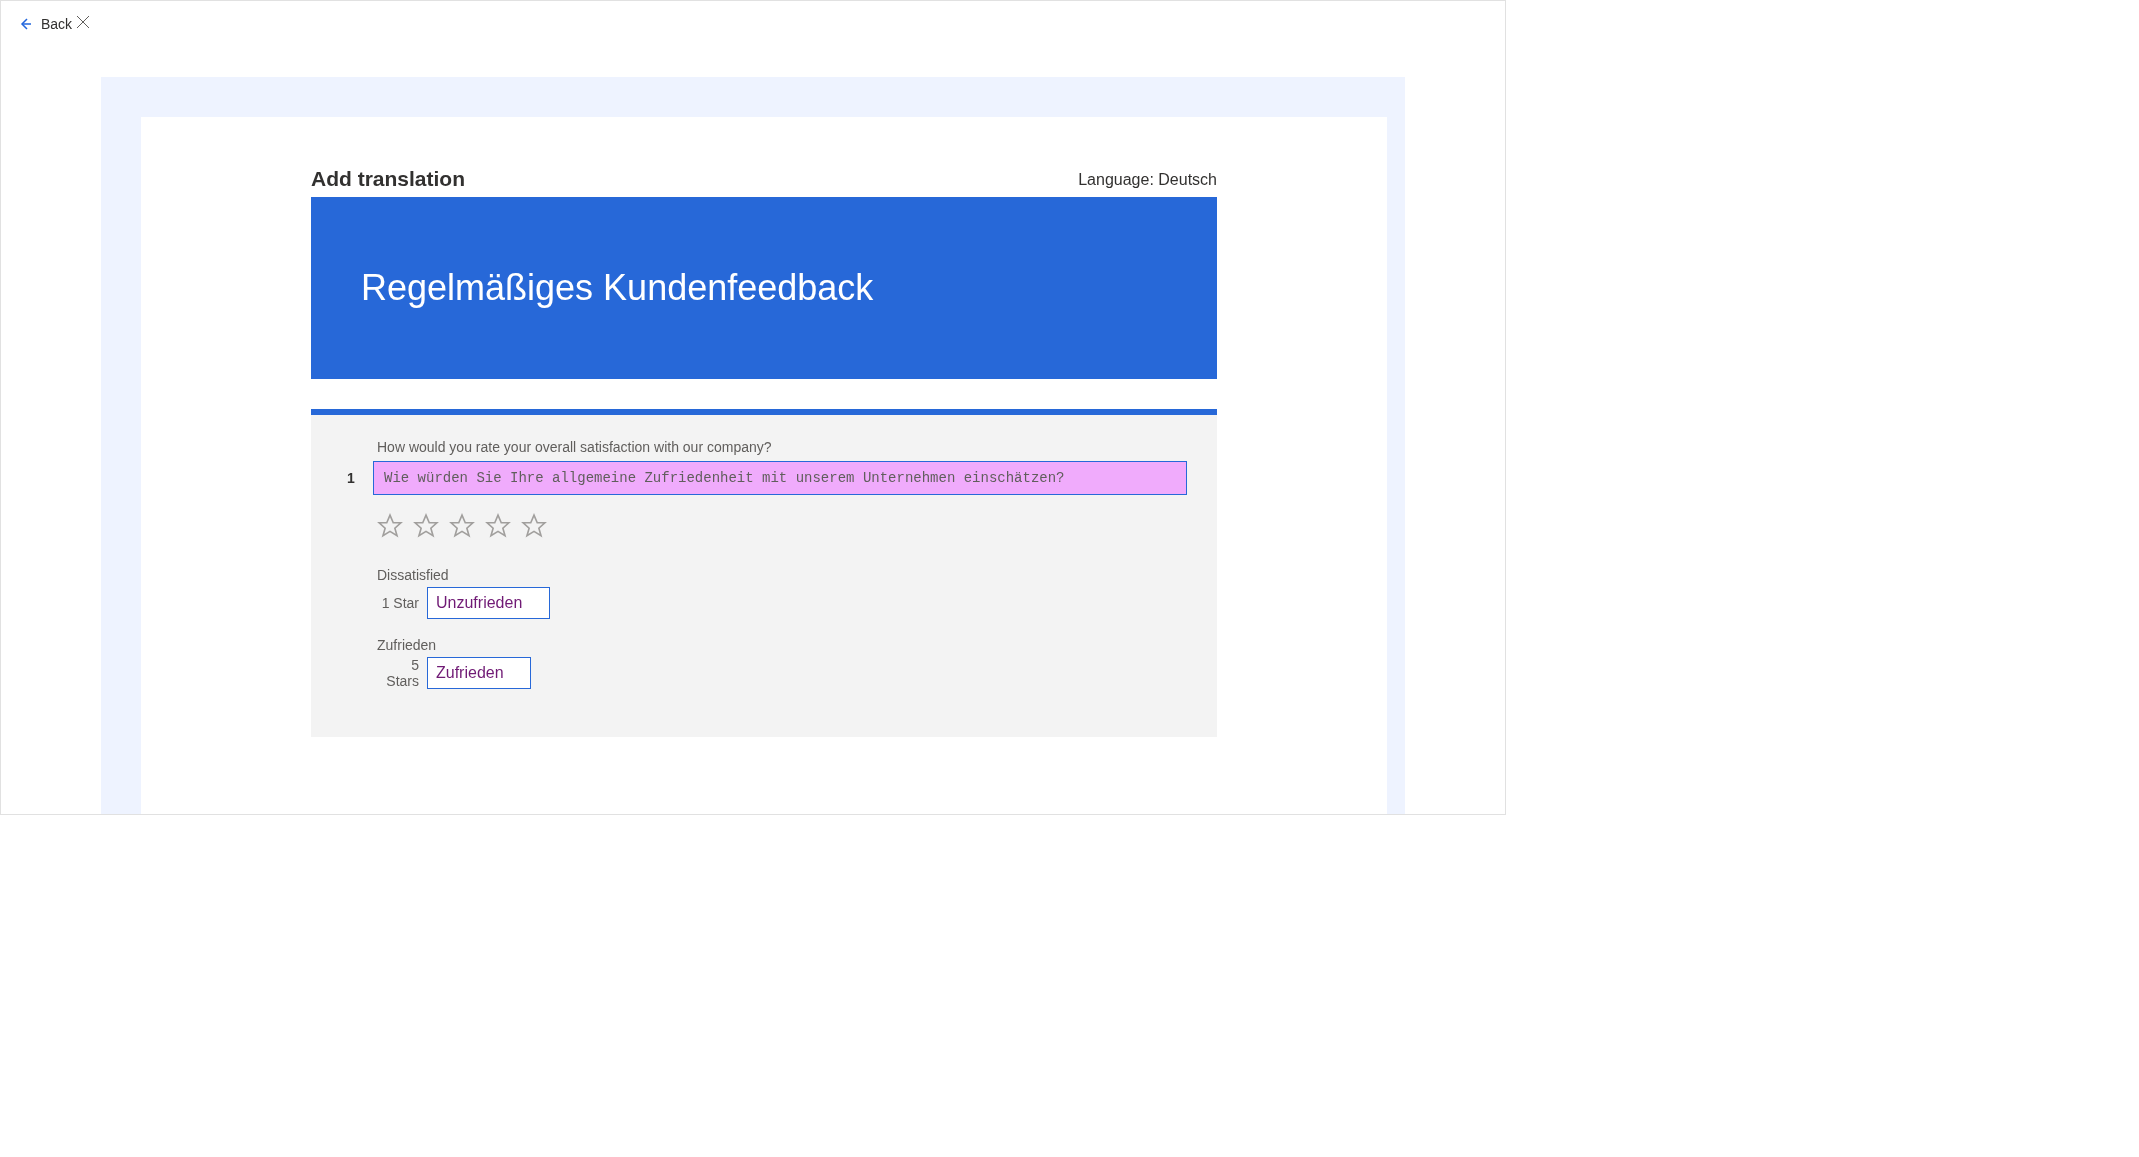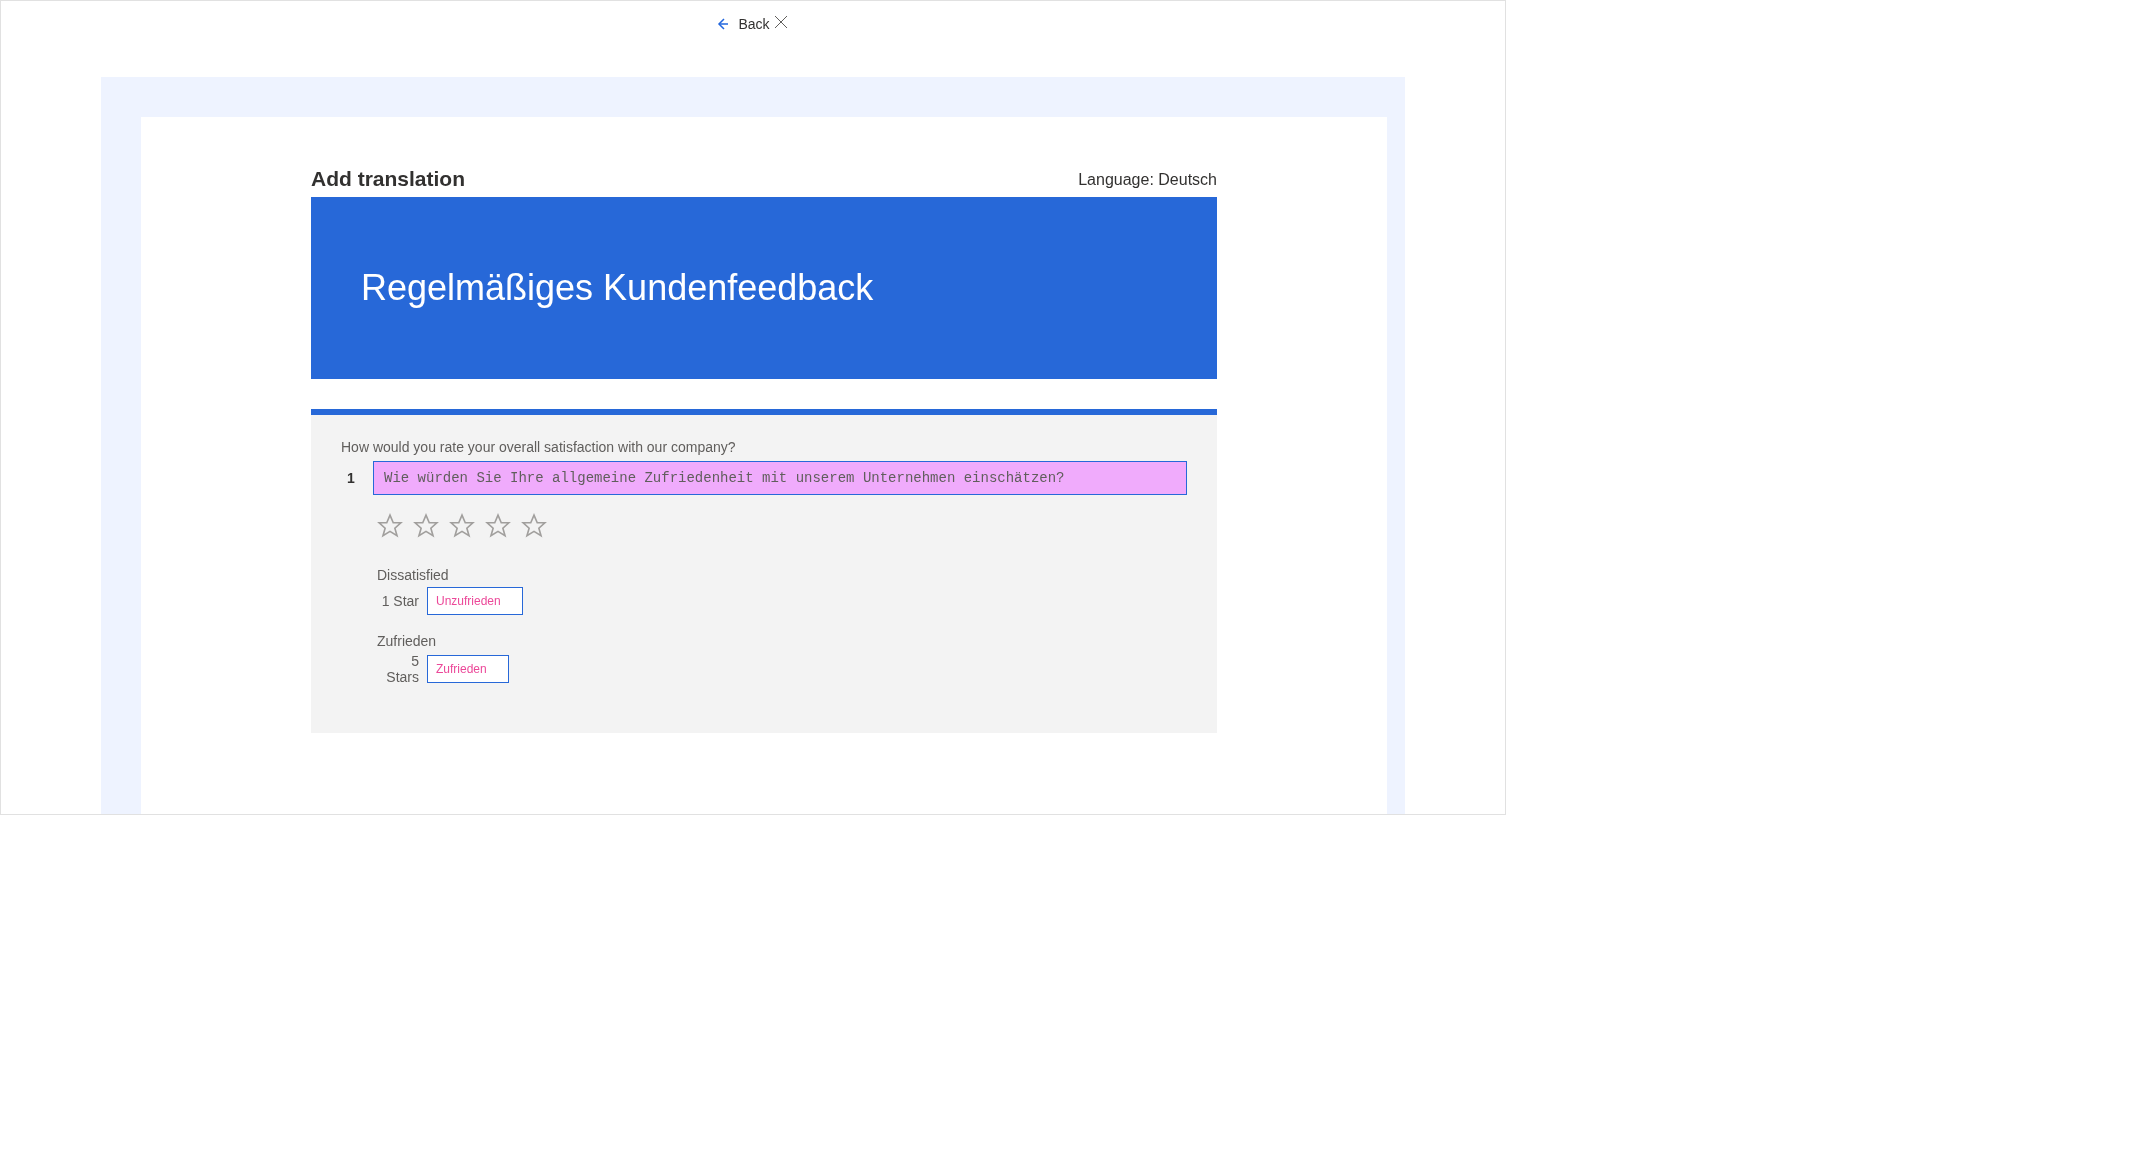--- a/index.html
+++ b/index.html
@@ -13,21 +13,21 @@
       color: #323130;
       width: 1506px;
       height: 815px;
       overflow: hidden;
       border: 1px solid #e1e1e1;
       position: relative;
     }
     .top-bar {
       display: flex;
       align-items: center;
-      justify-content: center;
+      justify-content: flex-start;
       padding: 10px 16px;
     }
     .back-link {
       display: flex;
       align-items: center;
       gap: 8px;
       color: #323130;
       cursor: pointer;
       font-size: 14px;
     }
@@ -87,20 +87,21 @@
       font-weight: 400;
     }
     .question-section {
       border-top: 6px solid #2768d8;
       background: #f3f3f3;
       padding: 24px 30px 30px 30px;
     }
     .question-text {
       font-size: 14px;
       color: #605e5c;
+      margin-left: 36px;
       margin-bottom: 6px;
     }
     .question-row {
       display: flex;
       align-items: center;
       gap: 12px;
       margin-bottom: 18px;
     }
     .question-number {
       font-size: 14px;
@@ -146,23 +147,23 @@
     }
     .rating-prefix {
       font-size: 14px;
       color: #605e5c;
       width: 42px;
       text-align: right;
     }
     .rating-input {
       border: 1px solid #2768d8;
       padding: 6px 8px;
-      font-size: 12px;
+      font-size: 16px;
       font-family: inherit;
-      color: #ec4899;
+      color: #701a75;
       background: #ffffff;
       width: auto;
       min-width: 60px;
     }
   </style>
 </head>
 <body>
 
 <div class="top-bar">
   <div class="back-link">

